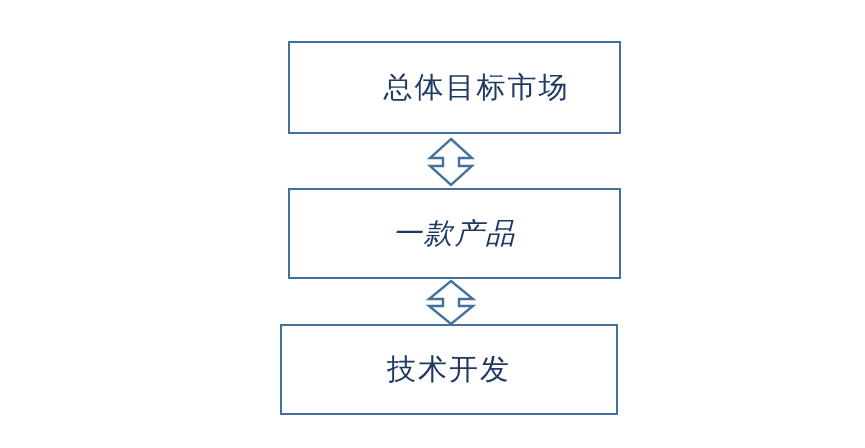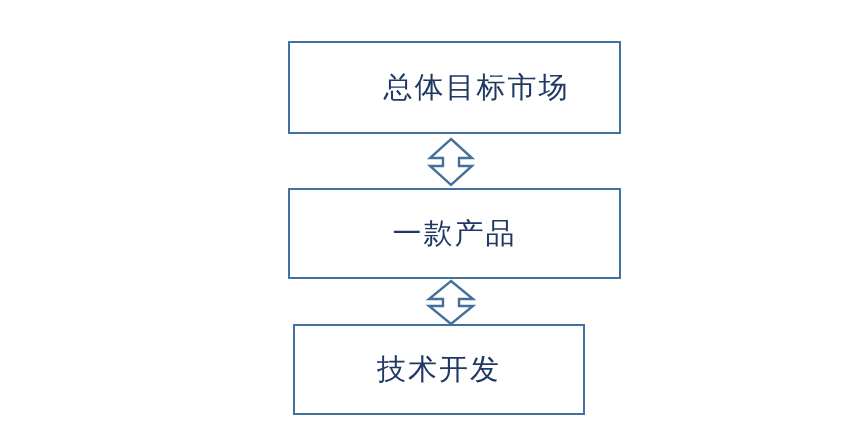--- a/index.html
+++ b/index.html
@@ -42,25 +42,26 @@
     top: 41px;
     width: 333px;
     height: 93px;
     padding-left: 44px;
   }
   #box-one-product {
     left: 288px;
     top: 188px;
     width: 333px;
     height: 91px;
+    font-style: italic;
   }
   #box-tech-dev {
-    left: 293px;
+    left: 280px;
     top: 324px;
-    width: 292px;
+    width: 338px;
     height: 91px;
   }
   .connector {
     position: absolute;
     display: block;
   }
   #connector-top {
     left: 429px;
     top: 138px;
     width: 44px;

